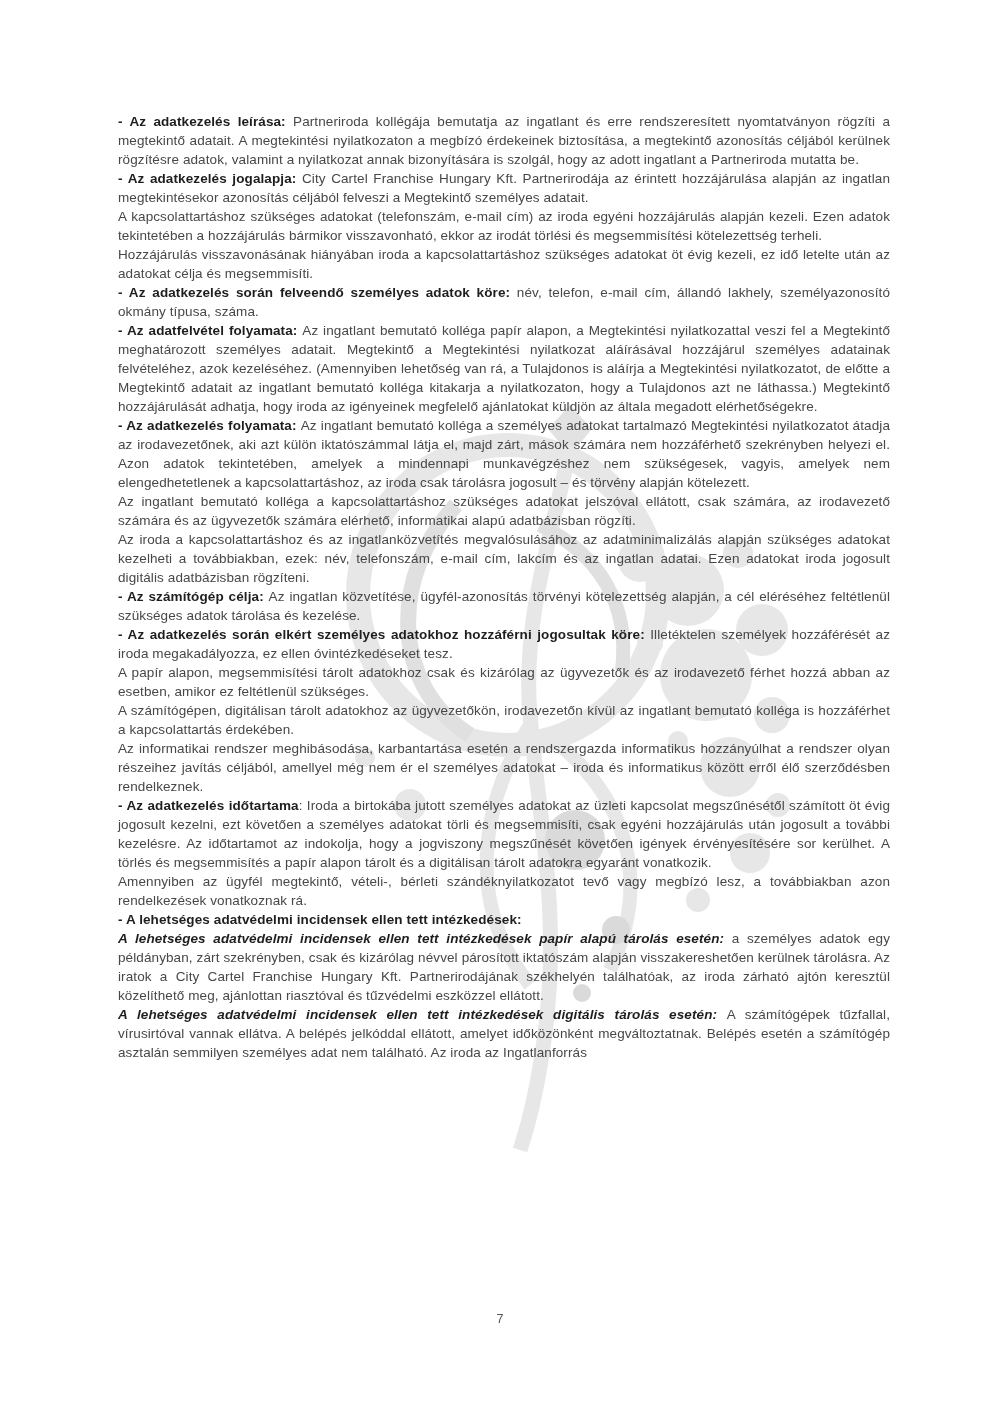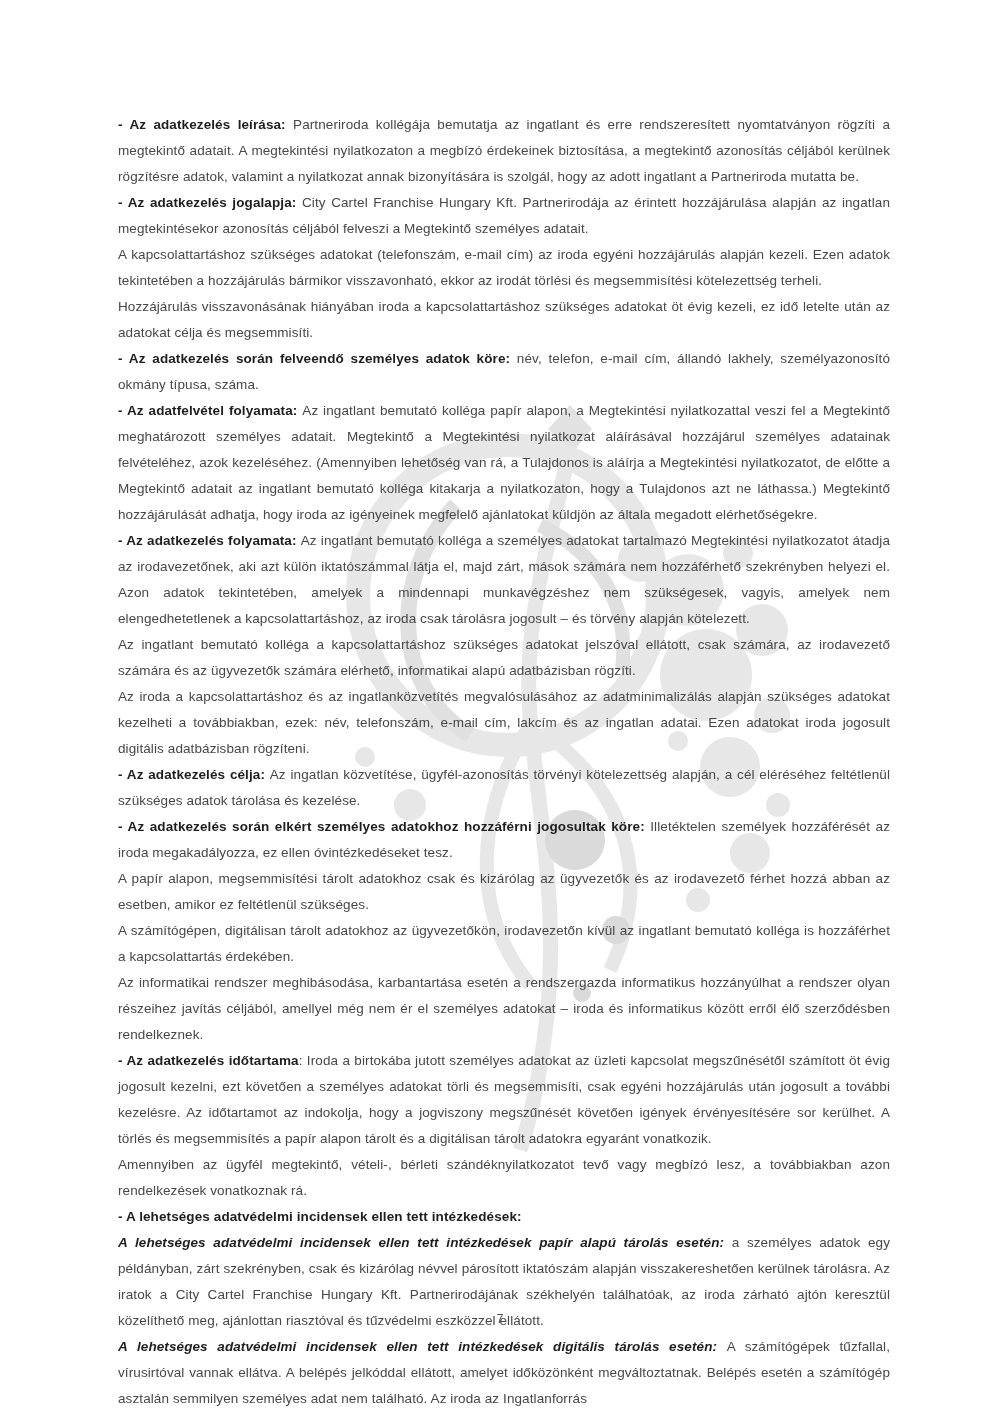--- a/index.html
+++ b/index.html
@@ -19,21 +19,21 @@
     z-index: 0;
     pointer-events: none;
   }
   .content {
     position: absolute;
     left: 118px;
     top: 112px;
     width: 772px;
     z-index: 1;
     font-size: 13.5px;
-    line-height: 26px;
+    line-height: 19px;
     color: #474747;
     text-align: justify;
     letter-spacing: 0.1px;
   }
   .content p { margin: 0; }
   .seg-normal { font-weight: normal; }
   .seg-bold { font-weight: bold; color: #1e1e1e; }
   .seg-bolditalic { font-weight: bold; font-style: italic; color: #1e1e1e; margin-top: 33px; }
   .footer {
     position: absolute;
@@ -87,21 +87,21 @@
   <div class="content">
       <p><span class="seg-bold">- Az adatkezelés leírása: </span><span class="seg-normal">Partneriroda kollégája bemutatja az ingatlant és erre rendszeresített nyomtatványon rögzíti a megtekintő adatait. A megtekintési nyilatkozaton a megbízó érdekeinek biztosítása, a megtekintő azonosítás céljából kerülnek rögzítésre adatok, valamint a nyilatkozat annak bizonyítására is szolgál, hogy az adott ingatlant a Partneriroda mutatta be.</span></p>
       <p><span class="seg-bold">- Az adatkezelés jogalapja: </span><span class="seg-normal">City Cartel Franchise Hungary Kft. Partnerirodája az érintett hozzájárulása alapján az ingatlan megtekintésekor azonosítás céljából felveszi a Megtekintő személyes adatait.</span></p>
       <p><span class="seg-normal">A kapcsolattartáshoz szükséges adatokat (telefonszám, e-mail cím) az iroda egyéni hozzájárulás alapján kezeli. Ezen adatok tekintetében a hozzájárulás bármikor visszavonható, ekkor az irodát törlési és megsemmisítési kötelezettség terheli.</span></p>
       <p><span class="seg-normal">Hozzájárulás visszavonásának hiányában iroda a kapcsolattartáshoz szükséges adatokat öt évig kezeli, ez idő letelte után az adatokat célja és megsemmisíti.</span></p>
       <p><span class="seg-bold">- Az adatkezelés során felveendő személyes adatok köre: </span><span class="seg-normal">név, telefon, e-mail cím, állandó lakhely, személyazonosító okmány típusa, száma.</span></p>
       <p><span class="seg-bold">- Az adatfelvétel folyamata: </span><span class="seg-normal">Az ingatlant bemutató kolléga papír alapon, a Megtekintési nyilatkozattal veszi fel a Megtekintő meghatározott személyes adatait. Megtekintő a Megtekintési nyilatkozat aláírásával hozzájárul személyes adatainak felvételéhez, azok kezeléséhez. (Amennyiben lehetőség van rá, a Tulajdonos is aláírja a Megtekintési nyilatkozatot, de előtte a Megtekintő adatait az ingatlant bemutató kolléga kitakarja a nyilatkozaton, hogy a Tulajdonos azt ne láthassa.) Megtekintő hozzájárulását adhatja, hogy iroda az igényeinek megfelelő ajánlatokat küldjön az általa megadott elérhetőségekre.</span></p>
       <p><span class="seg-bold">- Az adatkezelés folyamata: </span><span class="seg-normal">Az ingatlant bemutató kolléga a személyes adatokat tartalmazó Megtekintési nyilatkozatot átadja az irodavezetőnek, aki azt külön iktatószámmal látja el, majd zárt, mások számára nem hozzáférhető szekrényben helyezi el. Azon adatok tekintetében, amelyek a mindennapi munkavégzéshez nem szükségesek, vagyis, amelyek nem elengedhetetlenek a kapcsolattartáshoz, az iroda csak tárolásra jogosult – és törvény alapján kötelezett.</span></p>
       <p><span class="seg-normal">Az ingatlant bemutató kolléga a kapcsolattartáshoz szükséges adatokat jelszóval ellátott, csak számára, az irodavezető számára és az ügyvezetők számára elérhető, informatikai alapú adatbázisban rögzíti.</span></p>
       <p><span class="seg-normal">Az iroda a kapcsolattartáshoz és az ingatlanközvetítés megvalósulásához az adatminimalizálás alapján szükséges adatokat kezelheti a továbbiakban, ezek: név, telefonszám, e-mail cím, lakcím és az ingatlan adatai. Ezen adatokat iroda jogosult digitális adatbázisban rögzíteni.</span></p>
-      <p><span class="seg-bold">- Az adatkezelés célja: </span><span class="seg-normal">Az ingatlan közvetítése, ügyfél-azonosítás törvényi kötelezettség alapján, a cél eléréséhez feltétlenül szükséges adatok tárolása és kezelése.</span></p>
+      <p><span class="seg-bold">- Az számítógép célja: </span><span class="seg-normal">Az ingatlan közvetítése, ügyfél-azonosítás törvényi kötelezettség alapján, a cél eléréséhez feltétlenül szükséges adatok tárolása és kezelése.</span></p>
       <p><span class="seg-bold">- Az adatkezelés során elkért személyes adatokhoz hozzáférni jogosultak köre: </span><span class="seg-normal">Illetéktelen személyek hozzáférését az iroda megakadályozza, ez ellen óvintézkedéseket tesz.</span></p>
       <p><span class="seg-normal">A papír alapon, megsemmisítési tárolt adatokhoz csak és kizárólag az ügyvezetők és az irodavezető  férhet hozzá abban az esetben, amikor ez feltétlenül szükséges.</span></p>
       <p><span class="seg-normal">A számítógépen, digitálisan tárolt adatokhoz az ügyvezetőkön, irodavezetőn kívül az ingatlant bemutató kolléga is hozzáférhet a kapcsolattartás érdekében.</span></p>
       <p><span class="seg-normal">Az informatikai rendszer meghibásodása, karbantartása esetén a rendszergazda informatikus hozzányúlhat a rendszer olyan részeihez javítás céljából, amellyel még nem ér el személyes adatokat – iroda és informatikus között erről élő szerződésben rendelkeznek.</span></p>
       <p><span class="seg-bold">- Az adatkezelés időtartama</span><span class="seg-normal">: Iroda a birtokába jutott személyes adatokat az üzleti kapcsolat megszűnésétől számított öt évig jogosult kezelni, ezt követően a személyes adatokat törli és megsemmisíti, csak egyéni hozzájárulás után jogosult a további kezelésre. Az időtartamot az indokolja, hogy a jogviszony megszűnését követően igények érvényesítésére sor kerülhet. A törlés és megsemmisítés a papír alapon tárolt és a digitálisan tárolt adatokra egyaránt vonatkozik.</span></p>
       <p><span class="seg-normal">Amennyiben az ügyfél megtekintő, vételi-, bérleti szándéknyilatkozatot tevő vagy megbízó lesz, a továbbiakban azon rendelkezések vonatkoznak rá.</span></p>
       <p><span class="seg-bold">- A lehetséges adatvédelmi incidensek ellen tett intézkedések:</span></p>
       <p><span class="seg-bolditalic">A lehetséges adatvédelmi incidensek ellen tett intézkedések papír alapú tárolás esetén: </span><span class="seg-normal">a személyes adatok egy példányban, zárt szekrényben, csak és kizárólag névvel párosított iktatószám alapján visszakereshetően kerülnek tárolásra. Az iratok a City Cartel Franchise Hungary Kft.  Partnerirodájának székhelyén találhatóak, az iroda zárható ajtón keresztül közelíthető meg, ajánlottan riasztóval és tűzvédelmi eszközzel ellátott.</span></p>
       <p><span class="seg-bolditalic">A lehetséges adatvédelmi incidensek ellen tett intézkedések digitális tárolás esetén: </span><span class="seg-normal">A számítógépek tűzfallal, vírusirtóval vannak ellátva. A belépés jelkóddal ellátott, amelyet időközönként megváltoztatnak. Belépés esetén a számítógép asztalán semmilyen személyes adat nem található. Az iroda az Ingatlanforrás</span></p>
     </div>

